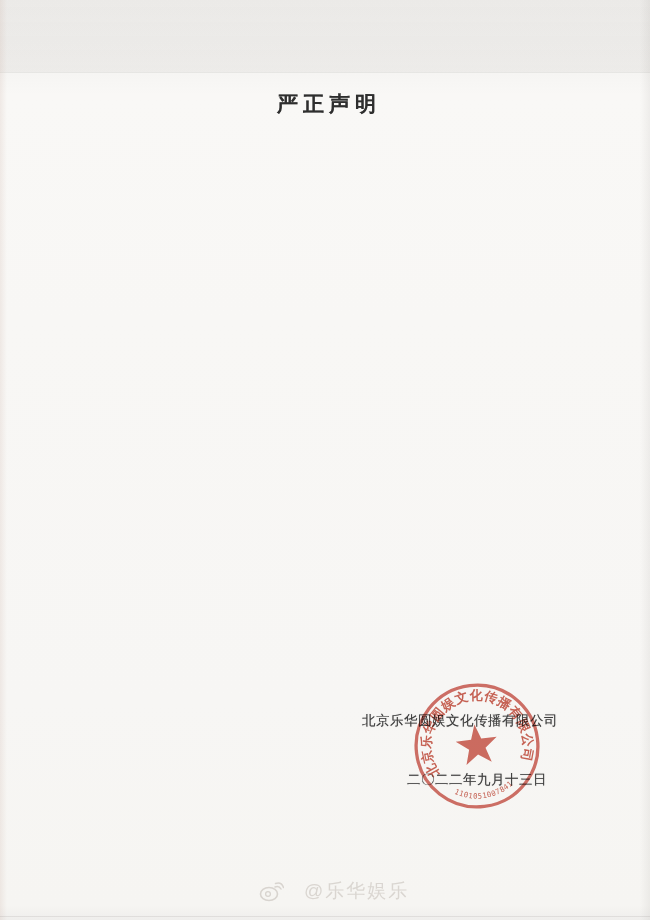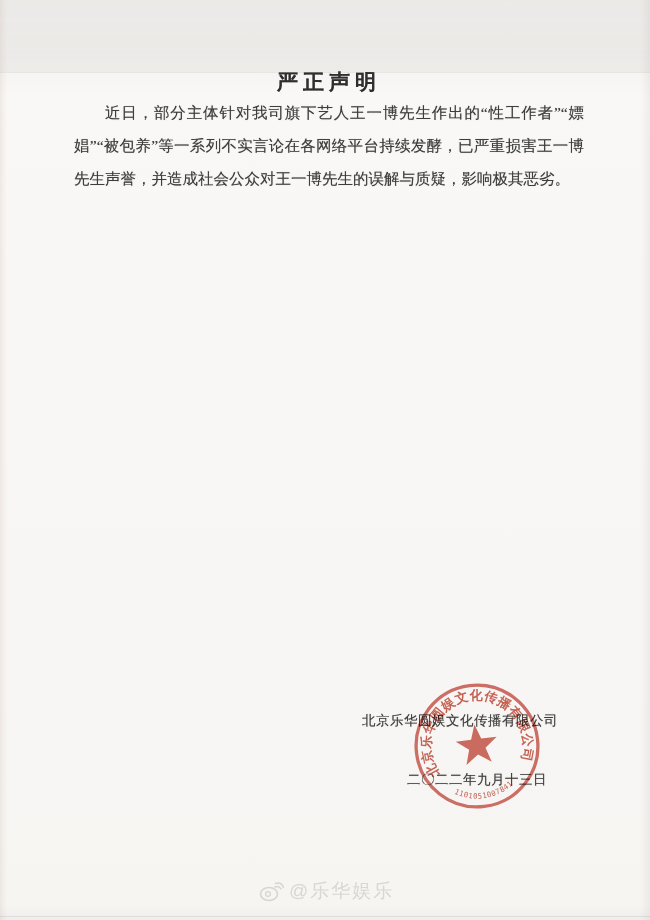--- a/index.html
+++ b/index.html
@@ -23,21 +23,21 @@
   }
   .scan-edge-right {
     position:absolute; top:0; bottom:0; right:0; width:10px;
     background:linear-gradient(270deg,rgba(140,135,130,0.10),rgba(140,135,130,0));
   }
   .scan-line-bottom {
     position:absolute; left:0; right:0; bottom:3px; height:1px;
     background:rgba(120,115,110,0.14);
   }
   .content {
-    position:absolute; left:74px; right:66px; top:0; padding-top:68px;
+    position:absolute; left:74px; right:66px; top:0; padding-top:90px;
     color:#3d3d3d;
   }
   .doc-title {
     margin:0; text-align:center;
     font-size:21px; font-weight:bold; letter-spacing:5px; color:#2e2e2e;
     text-shadow:0 0 0.6px rgba(46,46,46,0.55);
   }
   .body-text p {
     margin:0; font-size:15.5px; line-height:33px;
     text-align:justify; text-indent:2em;
@@ -60,42 +60,41 @@
     text-shadow:0 0 0.7px rgba(61,61,61,0.5);
     margin-top:15px;
   }
   .seal {
     position:absolute; left:412px; top:681px; width:130px; height:130px;
     transform:rotate(-7deg);
     mix-blend-mode:multiply; opacity:0.85;
   }
   .watermark {
     position:absolute; left:258px; top:878px;
-    display:flex; align-items:center; gap:5px;
+    display:flex; align-items:center; gap:20px;
     color:#d8d4cf;
   }
   .watermark-text {
     font-size:19px; letter-spacing:2px; color:#dad6d1;
     font-family:"Liberation Sans","DejaVu Sans",sans-serif;
   }
 </style>
 </head>
 <body>
 
 <div class="paper">
   <div class="scan-band-top"></div>
   <div class="scan-edge-left"></div>
   <div class="scan-edge-right"></div>
   <div class="scan-line-bottom"></div>
 </div>
 
 <div class="content">
   <h1 class="doc-title">严正声明</h1>
   <div class="body-text">
-    <p class="p1">近日，部分主体针对我司旗下艺人王一博先生作出的“性工作者”“嫖娼”“被包养”等一系列不实言论在各网络平台持续发酵，已严重损害王一博先生声誉，并造成社会公众对王一博先生的误解与质疑，影响极其恶劣。</p>
   </div>
 </div>
 
 <div class="sig-company">北京乐华圆娱文化传播有限公司</div>
 <div class="sig-date">二〇二二年九月十三日</div>
 
 <div class="seal">
   <svg width="130" height="130" viewBox="0 0 126 126">
     <defs>
       <path id="seal-arc-top" d="M 24.03 85.5 A 45 45 0 1 1 101.97 85.5" fill="none"></path>

